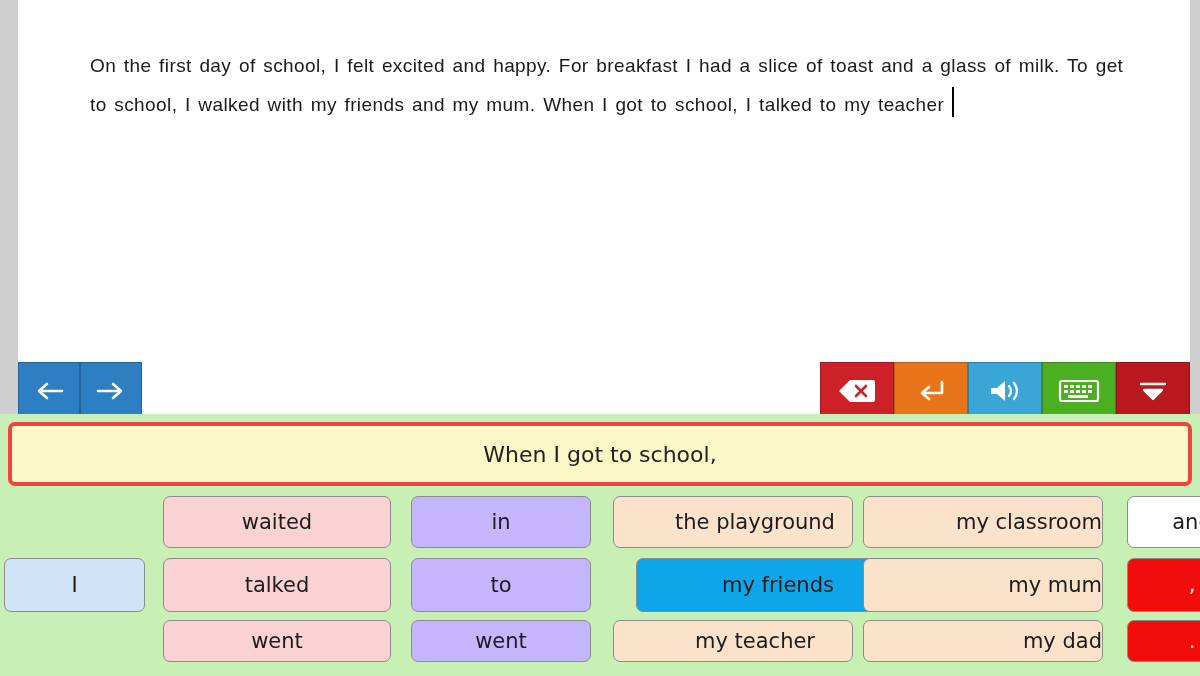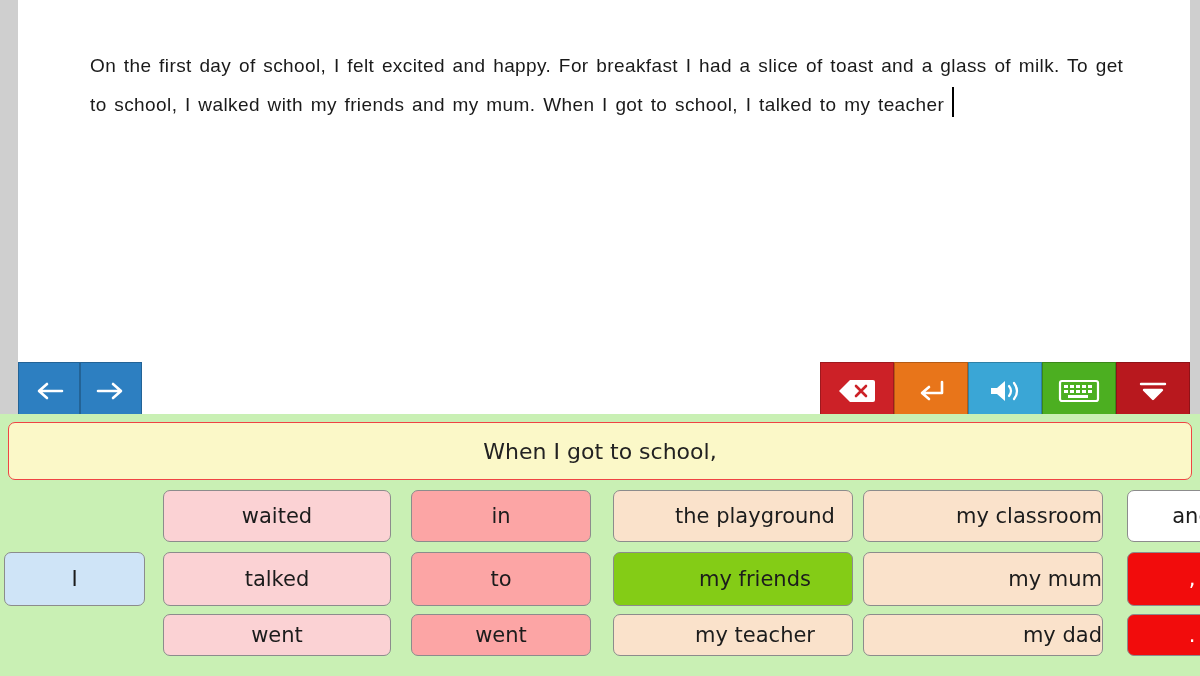--- a/index.html
+++ b/index.html
@@ -111,21 +111,21 @@
     width: 1200px;
     height: 262px;
     background: #c9f0b4;
     box-sizing: border-box;
     padding: 8px 0 0 0;
   }
   .sentence-bar {
     margin: 0 8px 10px 8px;
     height: 56px;
     background: #fbf8c8;
-    border: 1px solid #ef4444;
+    border: 4px solid #ef4444;
     border-radius: 7px;
     display: flex;
     align-items: center;
     justify-content: center;
     font-size: 22px;
     color: #222;
     font-family: "DejaVu Sans", sans-serif;
   }
   .grid {
     position: relative;
@@ -139,24 +139,24 @@
     border-radius: 7px;
     display: flex;
     align-items: center;
     justify-content: center;
     font-size: 21px;
     color: #1c1c1c;
     font-family: "DejaVu Sans", sans-serif;
     text-align: center;
   }
   .c-pink   { background: #fbd2d4; }
-  .c-purple { background: #fca5a5; }
+  .c-purple { background: #c4b5fd; }
   .c-peach  { background: #fae2cb; }
   .c-blue   { background: #cfe4f7; }
-  .c-grey   { background: #84cc16; }
+  .c-grey   { background: #0ea5e9; margin-left: 23px; }
   .c-white  { background: #ffffff; }
   .c-red    { background: #f20c0c; color:#fff; }
 
   
   .col-pron  { left: 4px;   width: 141px; }
   .col-verb  { left: 163px; width: 228px; }
   .col-prep  { left: 411px; width: 180px; }
   .col-obj1  { left: 613px; width: 240px; padding-left: 44px; }
   .col-obj2  { left: 863px; width: 240px; justify-content: flex-end; }
   .col-conj  { left: 1127px; width: 130px; }

